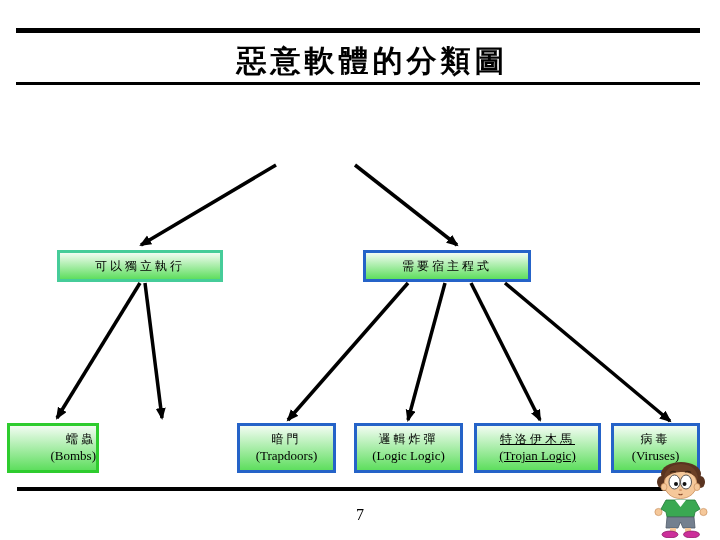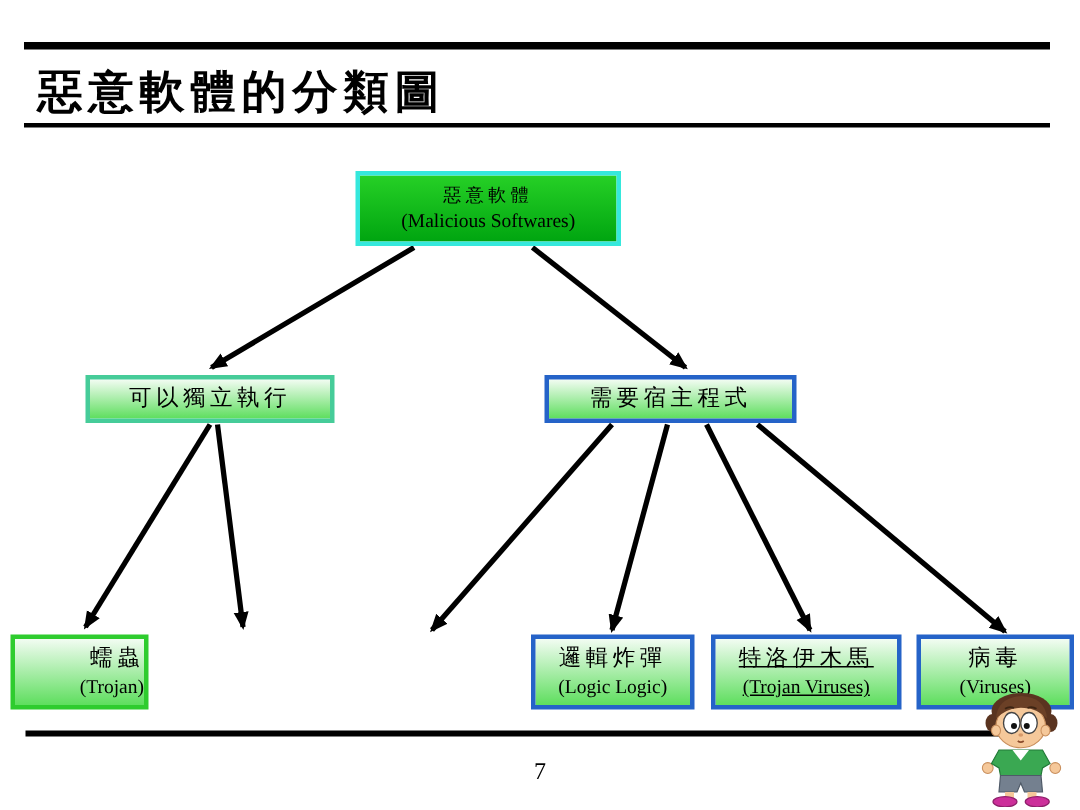--- a/index.html
+++ b/index.html
@@ -10,53 +10,53 @@
     overflow:hidden;
     font-family:"Liberation Serif","DejaVu Serif",serif;
     color:#000;
   }
   .rule{position:absolute;background:#000;}
   .rule-top{left:16px;top:28px;width:684px;height:5px;}
   .rule-title{left:16px;top:82px;width:684px;height:3px;}
   .rule-bottom{left:17px;top:487px;width:650px;height:4px;}
   .slide-title{
     position:absolute;left:25px;right:0;top:41px;
-    text-align:left;
+    text-align:center;
     font-size:30px;font-weight:bold;letter-spacing:4px;
     font-family:"Liberation Serif","DejaVu Serif",serif;
   }
   .arrows{position:absolute;left:0;top:0;width:720px;height:540px;z-index:1;pointer-events:none;}
   .arrow{stroke:var(--line_color,#000);stroke-width:3.5;fill:none;}
   .node{
     position:absolute;z-index:2;
     box-sizing:border-box;
     display:flex;flex-direction:column;align-items:center;justify-content:center;
     background:linear-gradient(180deg,var(--node_bg_top,#f2fcf2) 0%,var(--node_bg_bottom,#5ede5e) 100%);
     text-align:center;line-height:1.35;
   }
-  .node .zh{font-size:15px;letter-spacing:3px;white-space:nowrap;}
+  .node .zh{font-size:12px;letter-spacing:3px;white-space:nowrap;}
   .node .en{font-size:13px;letter-spacing:0;white-space:nowrap;}
   .node-root{
     left:237px;top:114px;width:177px;height:50px;
     border:3px solid var(--root_border,#35e8dc);
     background:linear-gradient(180deg,var(--root_bg_top,#26d026) 0%,var(--root_bg_bottom,#00a510) 100%);
   }
   .node-root .zh{font-size:12px;}
   .border-teal{border:3px solid var(--teal_border,#46cc99);}
   .border-blue{border:3px solid var(--blue_border,#2563c8);}
   .border-green{border:3px solid var(--green_border,#2ecc2e);align-items:flex-end;}
   .node-independent{left:57px;top:250px;width:166px;height:32px;}
   .node-host{left:363px;top:250px;width:168px;height:32px;align-items:center;}
   .leaf{top:423px;height:50px;}
   .node-worms{left:7px;width:92px;}
   .node-zombie{left:107px;width:104px;}
   .node-trapdoors{left:237px;width:99px;}
   .node-logic-bombs{left:354px;width:109px;}
   .node-trojan-horses{left:474px;width:127px;text-decoration:underline;}
-  .node-viruses{left:611px;width:105px;}
+  .node-viruses{left:611px;width:89px;}
   .page-number{
     position:absolute;left:0;right:0;top:506px;
     text-align:center;font-size:16px;
     font-family:"Liberation Serif","DejaVu Serif",serif;
   }
   .boy{position:absolute;left:645px;top:459px;width:72px;height:79px;z-index:5;}
 </style>
 </head>
 <body>
 
@@ -75,48 +75,48 @@
     <line class="arrow" x1="276" y1="165" x2="141" y2="245" marker-end="url(#ah)"></line>
     <line class="arrow" x1="355" y1="165" x2="457" y2="245" marker-end="url(#ah)"></line>
     <line class="arrow" x1="140" y1="283" x2="57" y2="418" marker-end="url(#ah)"></line>
     <line class="arrow" x1="145" y1="283" x2="162" y2="418" marker-end="url(#ah)"></line>
     <line class="arrow" x1="408" y1="283" x2="288" y2="420" marker-end="url(#ah)"></line>
     <line class="arrow" x1="445" y1="283" x2="408" y2="420" marker-end="url(#ah)"></line>
     <line class="arrow" x1="471" y1="283" x2="540" y2="420" marker-end="url(#ah)"></line>
     <line class="arrow" x1="505" y1="283" x2="670" y2="421" marker-end="url(#ah)"></line>
   </svg>
 
-  <div class="node node-root">
-    <div class="zh">惡意軟體</div>
-    <div class="en">(Malicious Softwares)</div>
-  </div>
 
   <div class="node node-independent border-teal">
     <div class="zh">可以獨立執行</div>
   </div>
 
   <div class="node node-host border-blue">
     <div class="zh">需要宿主程式</div>
   </div>
 
   <div class="node leaf node-worms border-green">
     <div class="zh">蠕蟲</div>
-    <div class="en">(Trojan)</div>
+    <div class="en">(Bombs)</div>
   </div>
 
 
+  <div class="node leaf node-trapdoors border-blue">
+    <div class="zh">暗門</div>
+    <div class="en">(Trapdoors)</div>
+  </div>
 
   <div class="node leaf node-logic-bombs border-blue">
     <div class="zh">邏輯炸彈</div>
     <div class="en">(Logic Logic)</div>
   </div>
 
   <div class="node leaf node-trojan-horses border-blue">
     <div class="zh">特洛伊木馬</div>
-    <div class="en">(Trojan Viruses)</div>
+    <div class="en">(Trojan Logic)</div>
   </div>
 
   <div class="node leaf node-viruses border-blue">
     <div class="zh">病毒</div>
     <div class="en">(Viruses)</div>
   </div>
 
   <div class="rule rule-bottom"></div>
   <div class="page-number">7</div>
 

